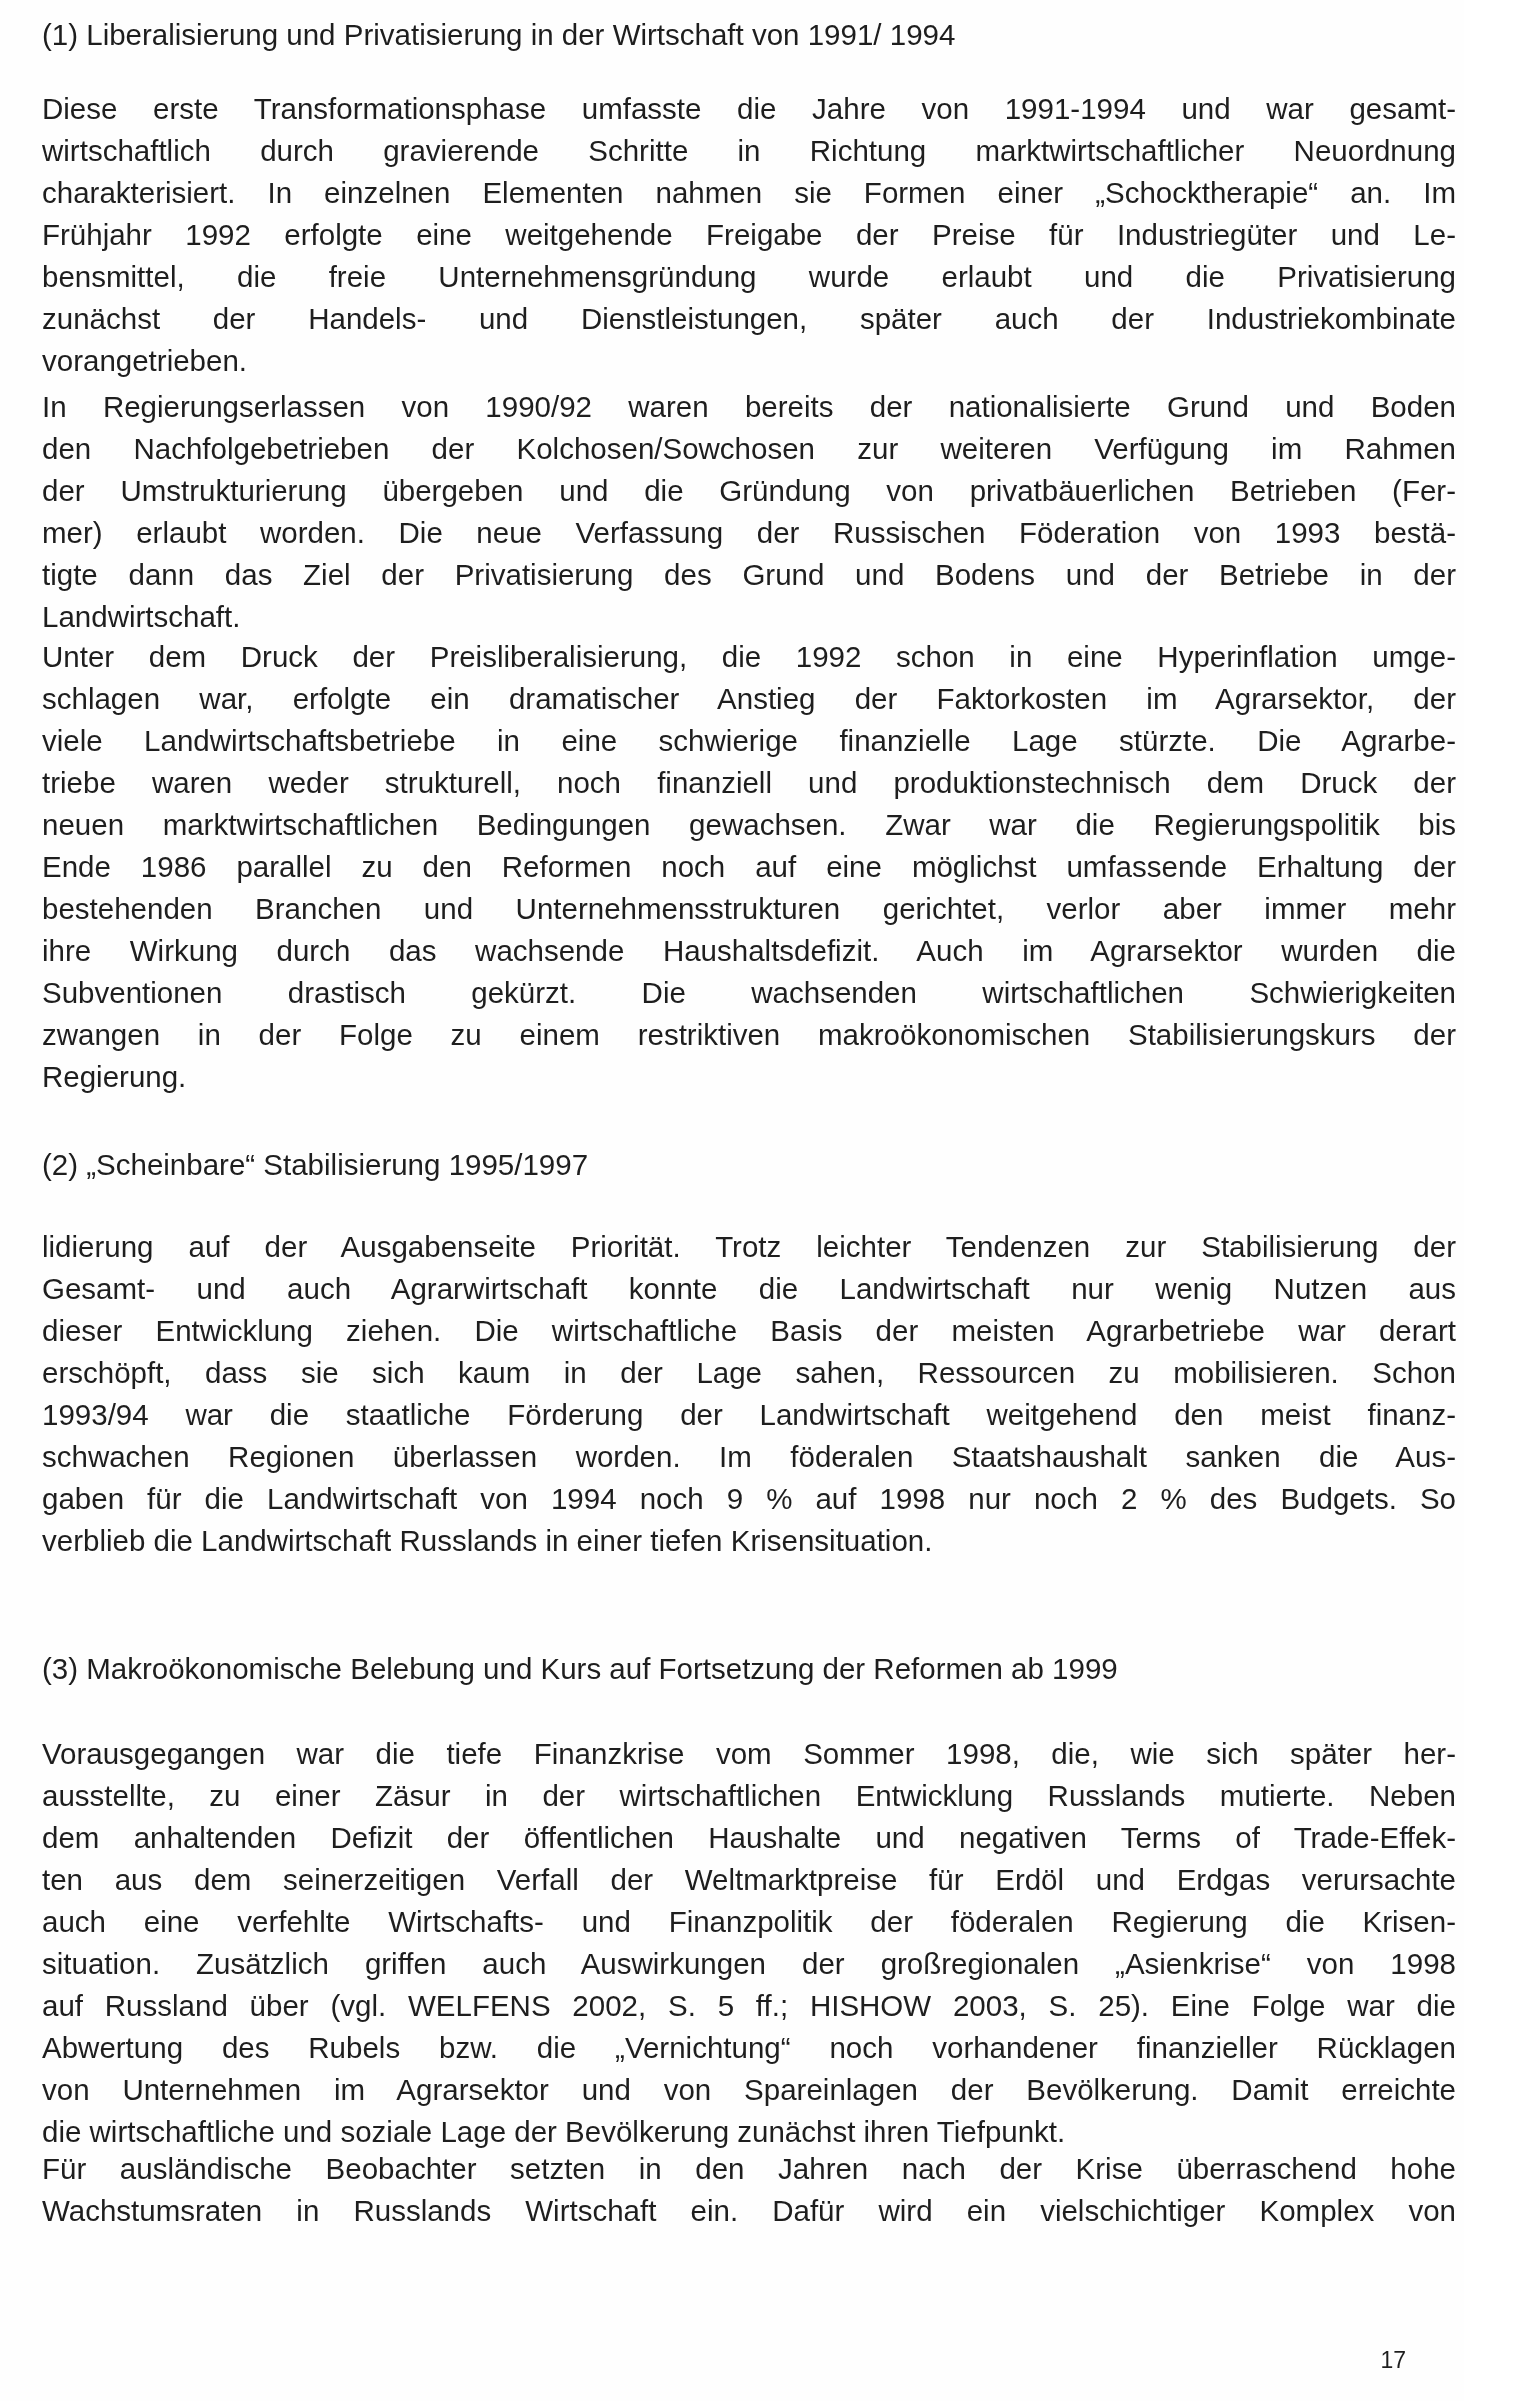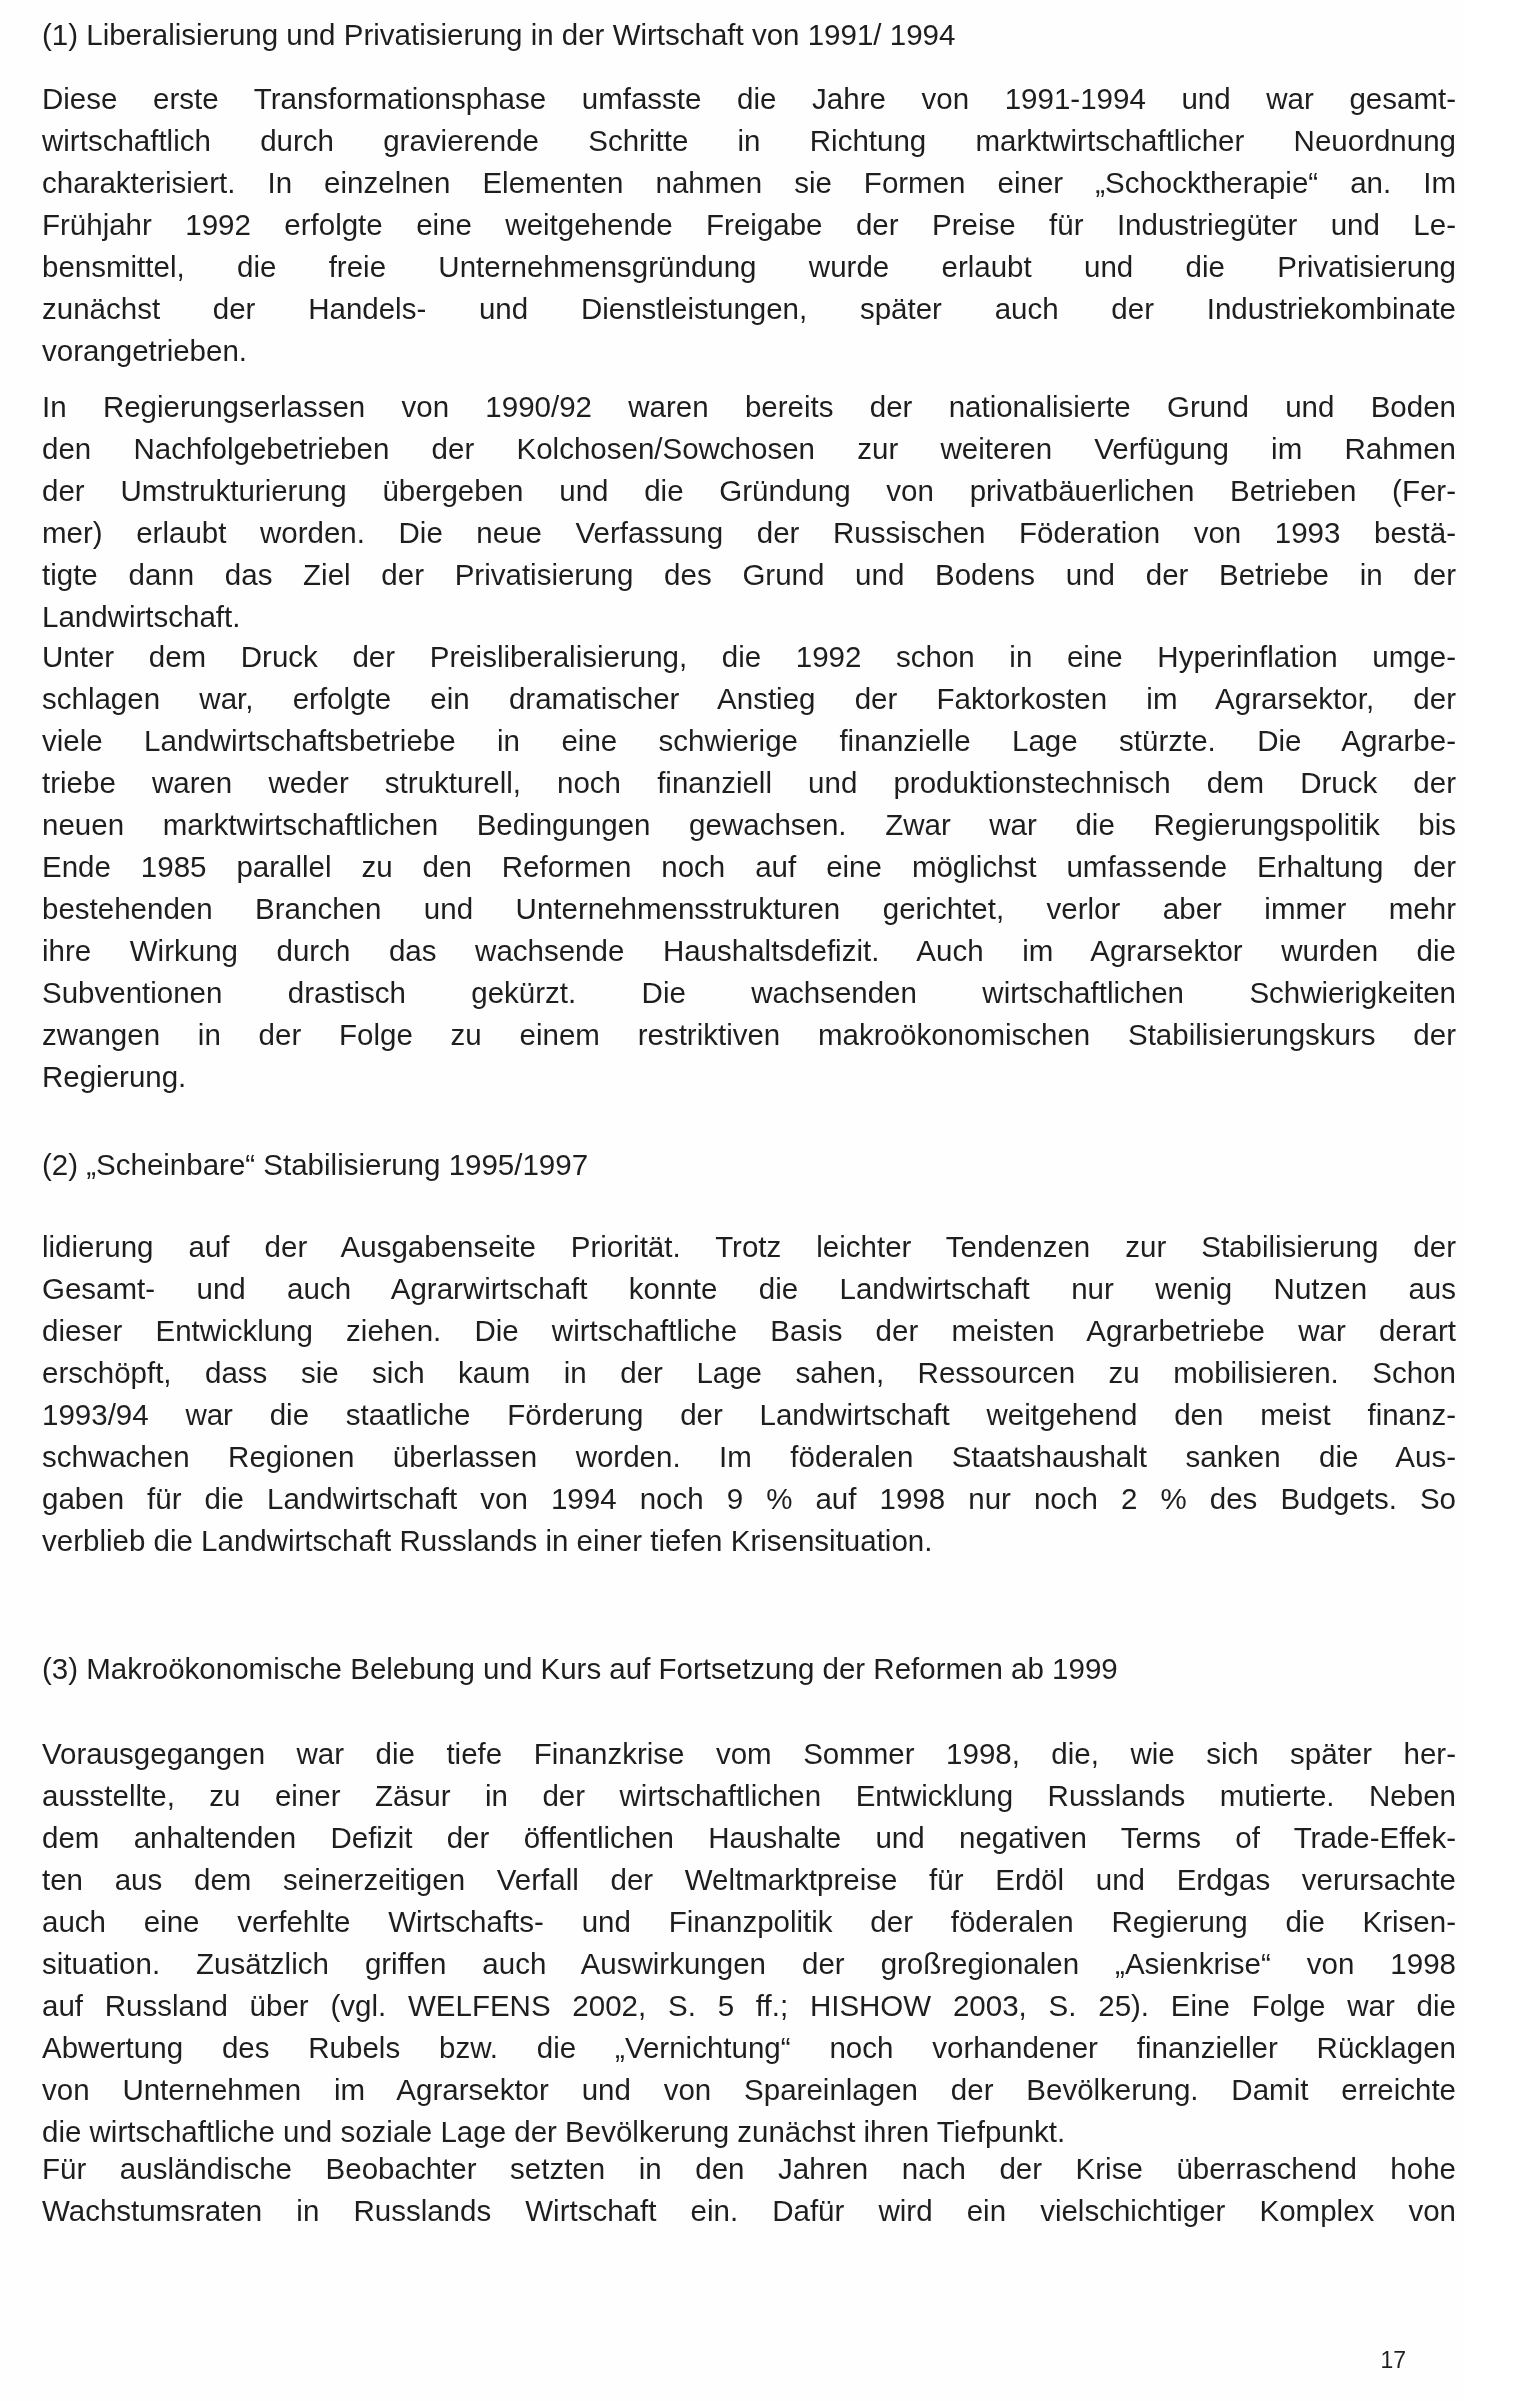--- a/index.html
+++ b/index.html
@@ -28,21 +28,21 @@
       font-size: 23px; line-height: 42px;
     }
   </style>
 </head>
 <body>
 
 <div class="page">
 
   <h2 class="heading" style="top:13.6px;">(1) Liberalisierung und Privatisierung in der Wirtschaft von 1991/ 1994</h2>
 
-  <div class="para" style="top:78px;">
+  <div class="para" style="top:88px;">
     <span class="ln">Diese erste Transformationsphase umfasste die Jahre von 1991-1994 und war gesamt-</span>
     <span class="ln">wirtschaftlich durch gravierende Schritte in Richtung marktwirtschaftlicher Neuordnung</span>
     <span class="ln">charakterisiert. In einzelnen Elementen nahmen sie Formen einer „Schocktherapie“ an. Im</span>
     <span class="ln">Frühjahr 1992 erfolgte eine weitgehende Freigabe der Preise für Industriegüter und Le-</span>
     <span class="ln">bensmittel, die freie Unternehmensgründung wurde erlaubt und die Privatisierung</span>
     <span class="ln">zunächst der Handels- und Dienstleistungen, später auch der Industriekombinate</span>
     <span class="ln last">vorangetrieben.</span>
   </div>
 
   <div class="para" style="top:386px;">
@@ -53,21 +53,21 @@
     <span class="ln">tigte dann das Ziel der Privatisierung des Grund und Bodens und der Betriebe in der</span>
     <span class="ln last">Landwirtschaft.</span>
   </div>
 
   <div class="para" style="top:636px;">
     <span class="ln">Unter dem Druck der Preisliberalisierung, die 1992 schon in eine Hyperinflation umge-</span>
     <span class="ln">schlagen war, erfolgte ein dramatischer Anstieg der Faktorkosten im Agrarsektor, der</span>
     <span class="ln">viele Landwirtschaftsbetriebe  in eine schwierige finanzielle Lage stürzte. Die Agrarbe-</span>
     <span class="ln">triebe waren weder strukturell, noch finanziell  und produktionstechnisch dem Druck der</span>
     <span class="ln">neuen marktwirtschaftlichen Bedingungen gewachsen. Zwar war die Regierungspolitik bis</span>
-    <span class="ln">Ende 1985 parallel zu den Reformen noch auf eine möglichst umfassende Erhaltung  der</span>
+    <span class="ln">Ende 1986 parallel zu den Reformen noch auf eine möglichst umfassende Erhaltung  der</span>
     <span class="ln">bestehenden Branchen und Unternehmensstrukturen gerichtet, verlor aber immer mehr</span>
     <span class="ln">ihre Wirkung durch das wachsende Haushaltsdefizit. Auch im Agrarsektor wurden die</span>
     <span class="ln">Subventionen drastisch gekürzt. Die wachsenden wirtschaftlichen Schwierigkeiten</span>
     <span class="ln">zwangen in der Folge zu einem restriktiven makroökonomischen Stabilisierungskurs der</span>
     <span class="ln last">Regierung.</span>
   </div>
 
   <h2 class="heading" style="top:1144px;">(2) „Scheinbare“ Stabilisierung 1995/1997</h2>
 
   <div class="para" style="top:1226px;">

